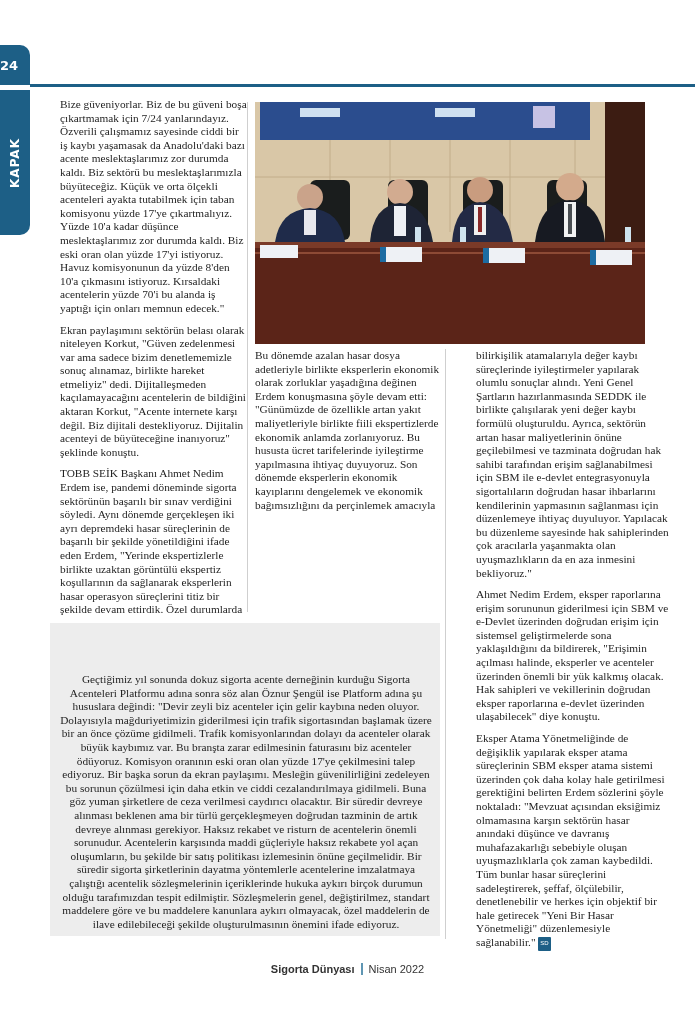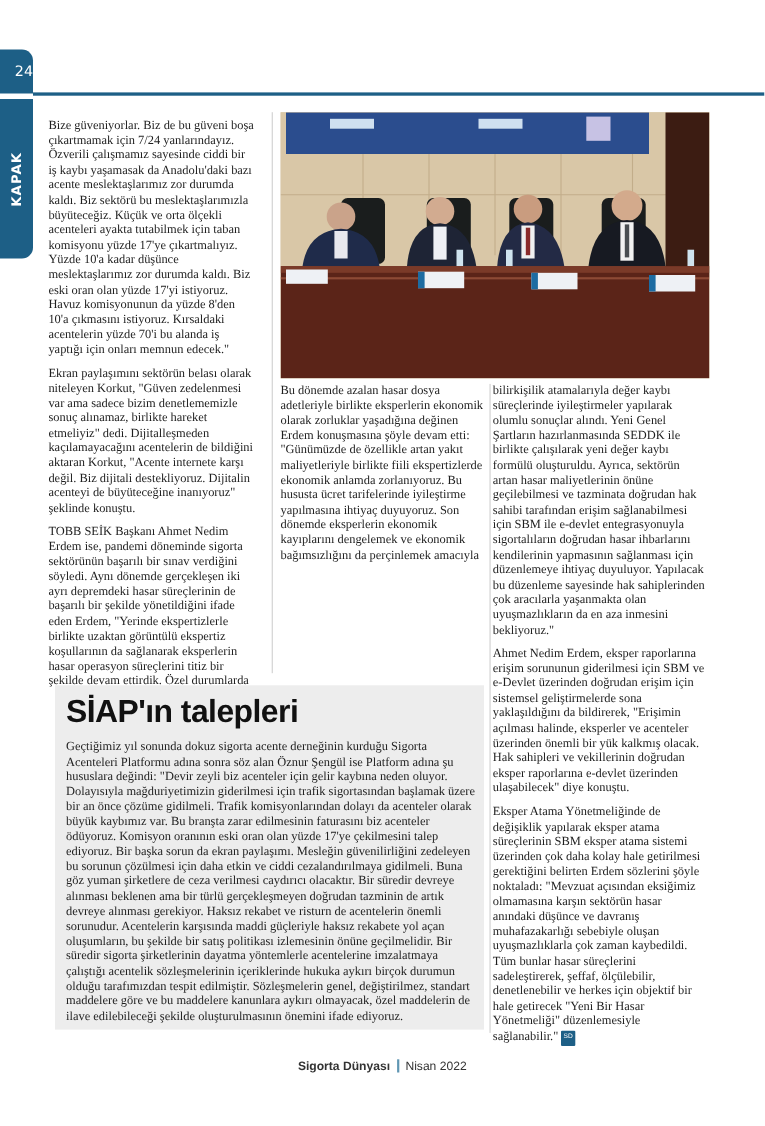--- a/index.html
+++ b/index.html
@@ -1,37 +1,37 @@
 <!DOCTYPE html>
 <html><head>
 <meta charset="utf-8">
 <style>
   html, body { margin:0; padding:0; }
   body { width:695px; height:1024px; background:#ffffff; position:relative; overflow:hidden;
          font-family:"Liberation Serif", serif; color:#1e1e1e; }
   .page-tab { position:absolute; left:0; top:45px; width:30px; height:40px; background:#1d5f86;
               border-top-right-radius:10px; color:#fff; font-family:"DejaVu Sans", sans-serif;
-              font-weight:normal; font-size:13px; display:flex; align-items:center; justify-content:flex-end; }
+              font-weight:bold; font-size:13px; display:flex; align-items:center; justify-content:flex-start; }
   .rule-top { position:absolute; left:30px; right:0; top:84px; height:3px; background:#1d5f86; }
   .section-tab { position:absolute; left:0; top:90px; width:30px; height:145px; background:#1d5f86;
                  border-bottom-right-radius:10px; }
   .section-tab span { position:absolute; left:50%; top:50%; transform:translate(-50%,-50%) rotate(-90deg);
                  color:#fff; font-family:"DejaVu Sans", sans-serif; font-weight:bold; font-size:12px; letter-spacing:1px; white-space:nowrap; }
   .col { position:absolute; font-size:11.3px; line-height:13.6px; }
   .col p { margin:0 0 8px 0; }
-  .col1 { left:44px; top:98px; width:188px;margin-top:10px; }
+  .col1 { left:60px; top:98px; width:188px; }
   .col2 { left:255px; top:349px; width:185px; }
-  .col3 { left:448px; top:349px; width:193px; }
+  .col3 { left:476px; top:349px; width:193px; }
   .vline { position:absolute; width:1px; background:#cfcfcf; }
   .photo { position:absolute; left:255px; top:102px; width:390px; height:242px; overflow:hidden; background:#d8c6a5; }
   .subhead { font-family:"Liberation Sans", sans-serif; font-weight:bold; font-size:14.5px; line-height:16px; margin:6px 0 8px 0; color:#1a1a1a; }
   .box { position:absolute; left:50px; top:623px; width:390px; height:313px; background:#ededed; }
   .box h2 { margin:0; position:absolute; left:10px; top:8px; font-family:"Liberation Sans", sans-serif; font-weight:bold;
             font-size:29px; letter-spacing:-0.5px; color:#111; }
-  .box p { position:absolute; left:10px; top:50px; width:372px; margin:0; font-size:11.3px; line-height:13.6px; }
+  .box p { position:absolute; left:10px; top:50px; width:372px; margin:0; font-size:11.3px; line-height:13.6px;text-align:center; }
   .footer { position:absolute; left:0; right:0; top:963px; text-align:center; font-family:"Liberation Sans", sans-serif; font-size:11px; color:#333; }
   .footer b { font-weight:bold; }
   .footer .sep { display:inline-block; width:2px; height:12px; background:#5f96b3; margin:0 6px; vertical-align:-2px; }
   .end-mark { display:inline-block; background:#1d5f86; color:#fff; font-family:"Liberation Sans", sans-serif; font-size:6px; padding:0 2px; border-radius:1px; vertical-align:1px; }
 </style>
 </head>
 <body>
 
 <div class="page-tab">
   <span>24</span>
@@ -117,19 +117,18 @@
   <p>Bu dönemde azalan hasar dosya adetleriyle birlikte eksperlerin ekonomik olarak zorluklar yaşadığına değinen Erdem konuşmasına şöyle devam etti: "Günümüzde de özellikle artan yakıt maliyetleriyle birlikte fiili ekspertizlerde ekonomik anlamda zorlanıyoruz. Bu hususta ücret tarifelerinde iyileştirme yapılmasına ihtiyaç duyuyoruz. Son dönemde eksperlerin ekonomik kayıplarını dengelemek ve ekonomik bağımsızlığını da perçinlemek amacıyla</p>
 </div>
 
 <div class="col col3">
   <p>bilirkişilik atamalarıyla değer kaybı süreçlerinde iyileştirmeler yapılarak olumlu sonuçlar alındı. Yeni Genel Şartların hazırlanmasında SEDDK ile birlikte çalışılarak yeni değer kaybı formülü oluşturuldu. Ayrıca, sektörün artan hasar maliyetlerinin önüne geçilebilmesi ve tazminata doğrudan hak sahibi tarafından erişim sağlanabilmesi için SBM ile e-devlet entegrasyonuyla sigortalıların doğrudan hasar ihbarlarını kendilerinin yapmasının sağlanması için düzenlemeye ihtiyaç duyuluyor. Yapılacak bu düzenleme sayesinde hak sahiplerinden çok aracılarla yaşanmakta olan uyuşmazlıkların da en aza inmesini bekliyoruz."</p>
   <p>Ahmet Nedim Erdem, eksper raporlarına erişim sorununun giderilmesi için SBM ve e-Devlet üzerinden doğrudan erişim için sistemsel geliştirmelerde sona yaklaşıldığını da bildirerek, "Erişimin açılması halinde, eksperler ve acenteler üzerinden önemli bir yük kalkmış olacak. Hak sahipleri ve vekillerinin doğrudan eksper raporlarına e-devlet üzerinden ulaşabilecek" diye konuştu.</p>
   <p><span>Eksper Atama Yönetmeliğinde de değişiklik yapılarak eksper atama süreçlerinin SBM eksper atama sistemi üzerinden çok daha kolay hale getirilmesi gerektiğini belirten Erdem sözlerini şöyle noktaladı: "Mevzuat açısından eksiğimiz olmamasına karşın sektörün hasar anındaki düşünce ve davranış muhafazakarlığı sebebiyle oluşan uyuşmazlıklarla çok zaman kaybedildi. Tüm bunlar hasar süreçlerini sadeleştirerek, şeffaf, ölçülebilir, denetlenebilir ve herkes için objektif bir hale getirecek "Yeni Bir Hasar Yönetmeliği" düzenlemesiyle sağlanabilir."</span> <span class="end-mark">SD</span></p>
 </div>
 
 <div class="box">
-  <h2>SİAP'ın talepleri</h2>
   <p>Geçtiğimiz yıl sonunda dokuz sigorta acente derneğinin kurduğu Sigorta Acenteleri Platformu adına sonra söz alan Öznur Şengül ise Platform adına şu hususlara değindi: "Devir zeyli biz acenteler için gelir kaybına neden oluyor. Dolayısıyla mağduriyetimizin giderilmesi için trafik sigortasından başlamak üzere bir an önce çözüme gidilmeli. Trafik komisyonlarından dolayı da acenteler olarak büyük kaybımız var. Bu branşta zarar edilmesinin faturasını biz acenteler ödüyoruz. Komisyon oranının eski oran olan yüzde 17'ye çekilmesini talep ediyoruz. Bir başka sorun da ekran paylaşımı. Mesleğin güvenilirliğini zedeleyen bu sorunun çözülmesi için daha etkin ve ciddi cezalandırılmaya gidilmeli. Buna göz yuman şirketlere de ceza verilmesi caydırıcı olacaktır. Bir süredir devreye alınması beklenen ama bir türlü gerçekleşmeyen doğrudan tazminin de artık devreye alınması gerekiyor. Haksız rekabet ve risturn de acentelerin önemli sorunudur. Acentelerin karşısında maddi güçleriyle haksız rekabete yol açan oluşumların, bu şekilde bir satış politikası izlemesinin önüne geçilmelidir. Bir süredir sigorta şirketlerinin dayatma yöntemlerle acentelerine imzalatmaya çalıştığı acentelik sözleşmelerinin içeriklerinde hukuka aykırı birçok durumun olduğu tarafımızdan tespit edilmiştir. Sözleşmelerin genel, değiştirilmez, standart maddelere göre ve bu maddelere kanunlara aykırı olmayacak, özel maddelerin de ilave edilebileceği şekilde oluşturulmasının önemini ifade ediyoruz.</p>
 </div>
 
 <div class="footer">
   <b>Sigorta Dünyası</b><span class="sep"></span><span>Nisan 2022</span>
 </div>
 
 </body></html>

